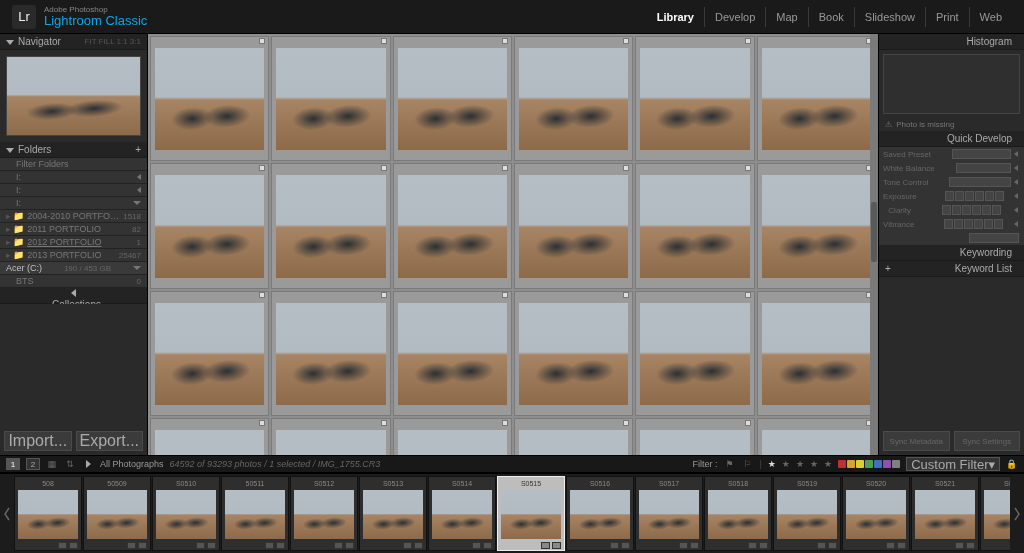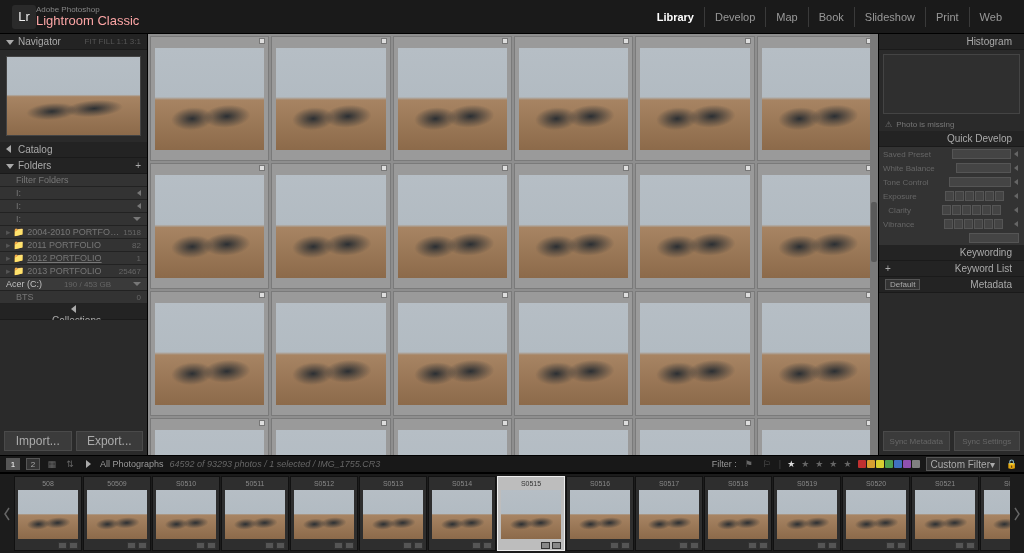--- a/index.html
+++ b/index.html
@@ -28,29 +28,29 @@
     overflow: hidden;
     width:1024px; height:553px;
     display:flex; flex-direction:column;
   }
   
   .appbar {
     height:34px; background:var(--bg-darkest);
     display:flex; align-items:center; justify-content:space-between;
     padding:0 12px; border-bottom:1px solid #000;
   }
-  .brand { display:flex; align-items:center; gap:0; }
+  .brand { display:flex; align-items:center; gap:8px; }
   .brand-logo {
     width:24px; height:24px; background:#2a2a2a;
     display:flex; align-items:center; justify-content:center;
     color:#eee; font-size:13px; font-weight:500; border-radius:3px;
   }
   .brand-text { display:flex; flex-direction:column; line-height:1; }
   .brand-text .sup { font-size:8px; color:#888; }
-  .brand-text .main { font-size:13px; color:#fca5a5; font-weight:400; }
+  .brand-text .main { font-size:13px; color:#0ea5e9; font-weight:400; }
   .modules { display:flex; gap:0; }
   .modules .mod {
     padding:4px 10px; color:#999; cursor:pointer;
     border-right:1px solid #3a3a3a;
   }
   .modules .mod:last-child { border-right:none; }
   .modules .mod.active { color:#fff; font-weight:600; }
   
   .main-area { flex:1; display:flex; min-height:0; }
   .panel-left, .panel-right {
@@ -104,21 +104,21 @@
   .panel-row .row-left-tri {
     width:0;height:0;border-top:3px solid transparent;border-bottom:3px solid transparent;
     border-right:4px solid var(--text-dim);
   }
   .folder-list { background:var(--bg-panel); }
   .panel-spacer { flex:1; background:var(--bg-dark); }
   .bottom-buttons { display:flex; gap:4px; padding:4px; background:var(--bg-dark); }
   .btn {
     flex:1; height:20px; background:var(--bg-panel-light);
     border:1px solid #4a4a4a; color:var(--text-mid);
-    font-size:12px; display:flex; align-items:center; justify-content:center;
+    font-size:16px; display:flex; align-items:center; justify-content:center;
     cursor:pointer;
   }
   
   .center { flex:1; display:flex; flex-direction:column; background:var(--grid-bg); position:relative; }
   .grid-scroll { flex:1; overflow:hidden; padding:2px 2px; }
   .grid { display:grid; grid-template-columns:repeat(6,1fr); gap:2px; }
   .cell {
     background:var(--cell-bg); aspect-ratio: 118/124;
     position:relative; display:flex; flex-direction:column;
     border:1px solid #7a7a7a;
@@ -181,21 +181,21 @@
     cursor:pointer;
   }
   .view-btn.active { background:#555; color:#fff; }
   .tool-icon { width:12px; height:12px; display:flex; align-items:center; justify-content:center; color:#666; cursor:pointer;}
   .star { color:#666; font-size:9px; cursor:pointer; }
   .star.on { color:#ddd; }
   .color-chips { display:flex; gap:1px; }
   .chip { width:8px; height:8px; border-radius:1px; cursor:pointer; }
   .filter-dropdown {
     height:14px; min-width:70px; padding:0 4px; background:#333;
-    border:1px solid #555; color:#aaa; font-size:10px;
+    border:1px solid #555; color:#aaa; font-size:13px;
     display:flex; align-items:center; justify-content:space-between; cursor:pointer;
   }
   
   .filmstrip {
     height:80px; background:#1c1c1c; display:flex; align-items:stretch;
     border-top:1px solid #000;
   }
   .fs-arrow {
     width:14px; display:flex; align-items:center; justify-content:center;
     background:#1c1c1c; color:#666; cursor:pointer;
@@ -243,24 +243,20 @@
 
   <div class="panel-left">
     <div class="panel-header">
       <span class="tri-down">Navigator</span>
       <span class="nav-tools">FIT   FILL   1:1   3:1</span>
     </div>
     <div class="nav-preview">
       <div class="thumb-img"></div>
     </div>
 
-    <div class="panel-header">
-      <span class="tri-right"></span>
-      <span style="position:absolute; margin-left:12px;">Catalog</span>
-    </div>
 
     <div class="panel-header" style="justify-content:space-between;">
       <span class="tri-down">Folders</span>
       <span>+</span>
     </div>
     <div class="panel-row">
       <span class="indent">Filter Folders</span>
     </div>
     <div id="volumes">
         <div class="panel-row">
@@ -596,25 +592,20 @@
     </div>
 
     <div id="right-sections">
         <div class="panel-header right-align">
           <span>Keywording</span>
           <span class="row-left-tri"></span>
         </div>
         <div class="panel-header right-align">
           <span style="margin-right:auto;">+</span>
           <span>Keyword List</span>
-          <span class="row-left-tri"></span>
-        </div>
-        <div class="panel-header right-align">
-          <span style="margin-right:auto;font-size:8px;background:#333;border:1px solid #555;padding:0 4px;">Default</span>
-          <span>Metadata</span>
           <span class="row-left-tri"></span>
         </div>
       </div>
 
     <div class="panel-spacer"></div>
     <div class="right-sync">
       <div class="btn">Sync Metadata</div>
       <div class="btn">Sync Settings</div>
     </div>
   </div>

